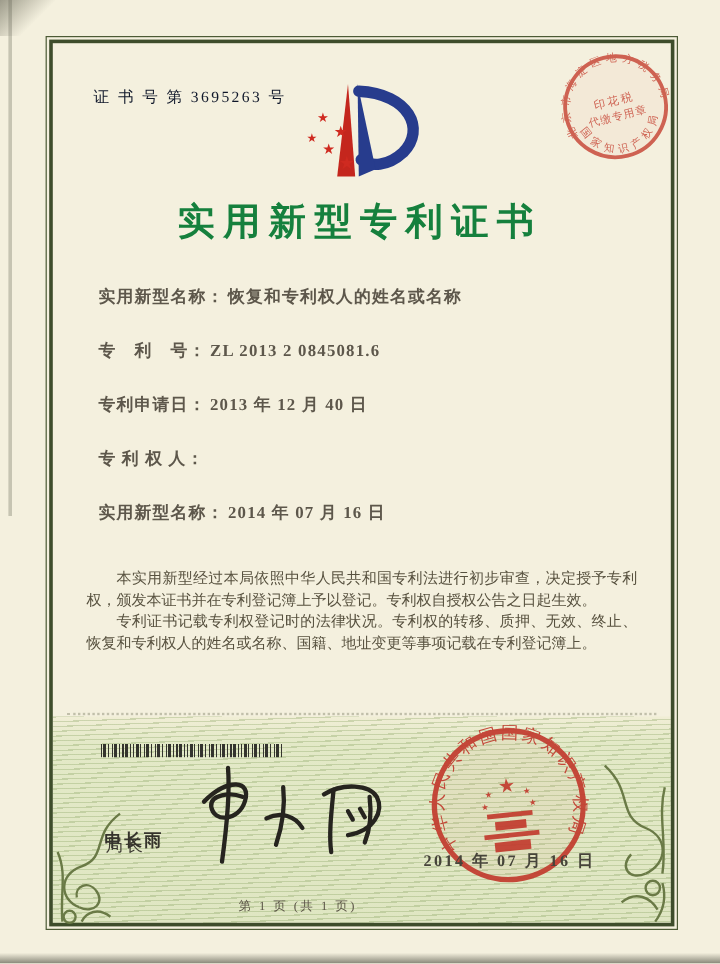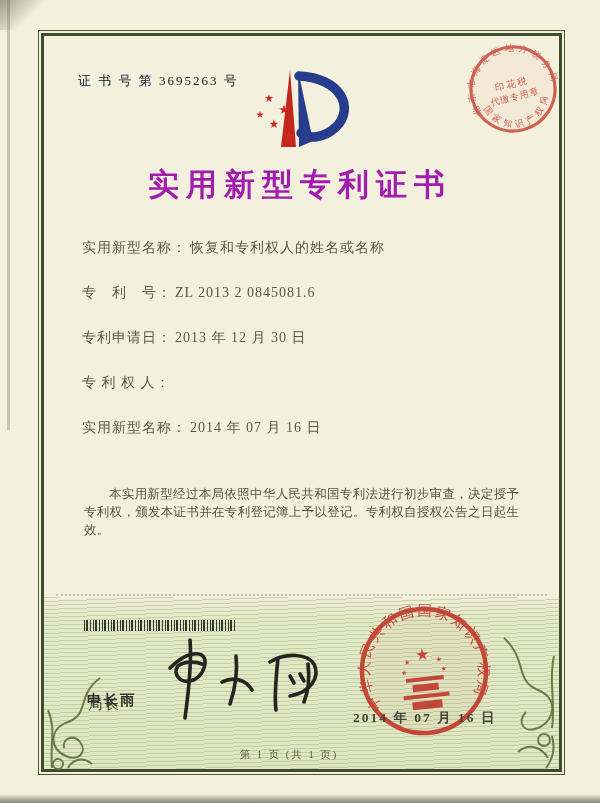--- a/index.html
+++ b/index.html
@@ -16,46 +16,46 @@
         background:linear-gradient(180deg,#f1eed6 0,#e3e9c7 22px,#dfe6c2 100%);}
   .guilloche::after{content:"";position:absolute;inset:0;
         background:repeating-linear-gradient(178deg,rgba(122,152,82,.30) 0 1px,rgba(0,0,0,0) 1px 4px);}
   
   .frame{position:absolute;left:38px;top:30px;width:527px;height:745px;box-sizing:border-box;
         border:1px solid #4c5a35;padding:2px;pointer-events:none;}
   .frame-inner{width:100%;height:100%;box-sizing:border-box;border:3px solid #3e4d2b;}
   .cert-no{position:absolute;left:78px;top:72px;font-size:13px;letter-spacing:2px;color:#0f172a;}
   .logo{position:absolute;left:233px;top:64px;width:135px;height:102px;}
   .title{position:absolute;left:0;top:164px;width:600px;text-align:center;
-        font-size:31px;font-weight:700;letter-spacing:7px;color:#a21caf;}
+        font-size:31px;font-weight:700;letter-spacing:7px;color:#15803d;}
   .fields{position:absolute;left:82px;top:239px;width:450px;}
   .field{display:flex;align-items:baseline;height:14px;margin-bottom:31px;
-        font-size:14px;letter-spacing:1px;color:#5d574b;}
+        font-size:14px;letter-spacing:1px;color:#5d574b;font-weight:bold;}
   .field .lbl{white-space:pre;}
   .field .val{margin-left:3px;white-space:pre;}
   .body-text{position:absolute;left:72px;top:473px;width:459px;font-size:12.5px;
         line-height:18px;color:#57513f;text-align:justify;}
-  .body-text p{margin:12px;text-indent:2em;}
+  .body-text p{margin:0;text-indent:2em;}
   .dotted-sep{position:absolute;left:56px;top:594px;width:491px;border-top:2px dotted #a0a089;opacity:.6;}
   .barcode{position:absolute;left:84px;top:620px;width:152px;height:11px;
         background:repeating-linear-gradient(90deg,#34342e 0 1px,transparent 1px 2px,
         #34342e 2px 4.5px,transparent 4.5px 6px,#34342e 6px 6.8px,transparent 6.8px 9px);}
   .sig-role{position:absolute;left:88px;top:663px;font-size:14.5px;color:#3e3b33;letter-spacing:2px;margin-top:32px;}
   .sig-name{position:absolute;left:87px;top:691px;font-size:14.5px;font-weight:700;color:#35332c;letter-spacing:2px;}
   .signature{position:absolute;left:152px;top:634px;width:172px;height:88px;}
   .issue-date{position:absolute;left:353px;top:709px;font-size:13.5px;font-weight:700;
         color:#46443a;letter-spacing:2px;z-index:5;}
   .seal{position:absolute;left:357px;top:604px;width:134px;height:134px;z-index:4;opacity:.92;
         transform:rotate(-6deg);}
   .stamp{position:absolute;left:466px;top:42px;width:94px;height:94px;opacity:.85;}
   .ornament{position:absolute;z-index:3;}
   .orn-bl{left:42px;top:676px;width:64px;height:96px;}
   .orn-br{left:498px;top:636px;width:64px;height:134px;}
   .footer{position:absolute;left:0;top:748px;width:496px;text-align:center;
-        font-size:10.5px;letter-spacing:2px;color:#5b5547;z-index:6;padding-left:41px;}
+        font-size:10.5px;letter-spacing:2px;color:#5b5547;z-index:6;}
 </style>
 </head>
 <body>
 
 <div class="page">
 
   <div class="guilloche"></div>
 
   <div class="frame">
     <div class="frame-inner"></div>
@@ -82,33 +82,34 @@
     <div class="field">
       <span class="lbl">实用新型名称：</span>
       <span class="val">恢复和专利权人的姓名或名称</span>
     </div>
     <div class="field">
       <span class="lbl">专　利　号：</span>
       <span class="val">ZL 2013 2 0845081.6</span>
     </div>
     <div class="field">
       <span class="lbl">专利申请日：</span>
-      <span class="val">2013 年 12 月 30 日</span>
+      <span class="val">2013 年 12 月 40 日</span>
     </div>
     <div class="field">
       <span class="lbl">专 利 权 人：</span>
     </div>
     <div class="field">
       <span class="lbl">实用新型名称：</span>
       <span class="val">2014 年 07 月 16 日</span>
     </div>
   </div>
 
   <div class="body-text">
     <p>本实用新型经过本局依照中华人民共和国专利法进行初步审查，决定授予专利权，颁发本证书并在专利登记簿上予以登记。专利权自授权公告之日起生效。</p>
+    <p>专利证书记载专利权登记时的法律状况。专利权的转移、质押、无效、终止、恢复和专利权人的姓名或名称、国籍、地址变更等事项记载在专利登记簿上。</p>
   </div>
 
   <div class="dotted-sep"></div>
   <div class="barcode"></div>
 
   <div class="sig-role">局长</div>
   <div class="sig-name">申长雨</div>
 
   <svg class="signature" viewBox="0 0 172 88">
     <g stroke="#26241f" stroke-width="3.6" fill="none" stroke-linecap="round">

